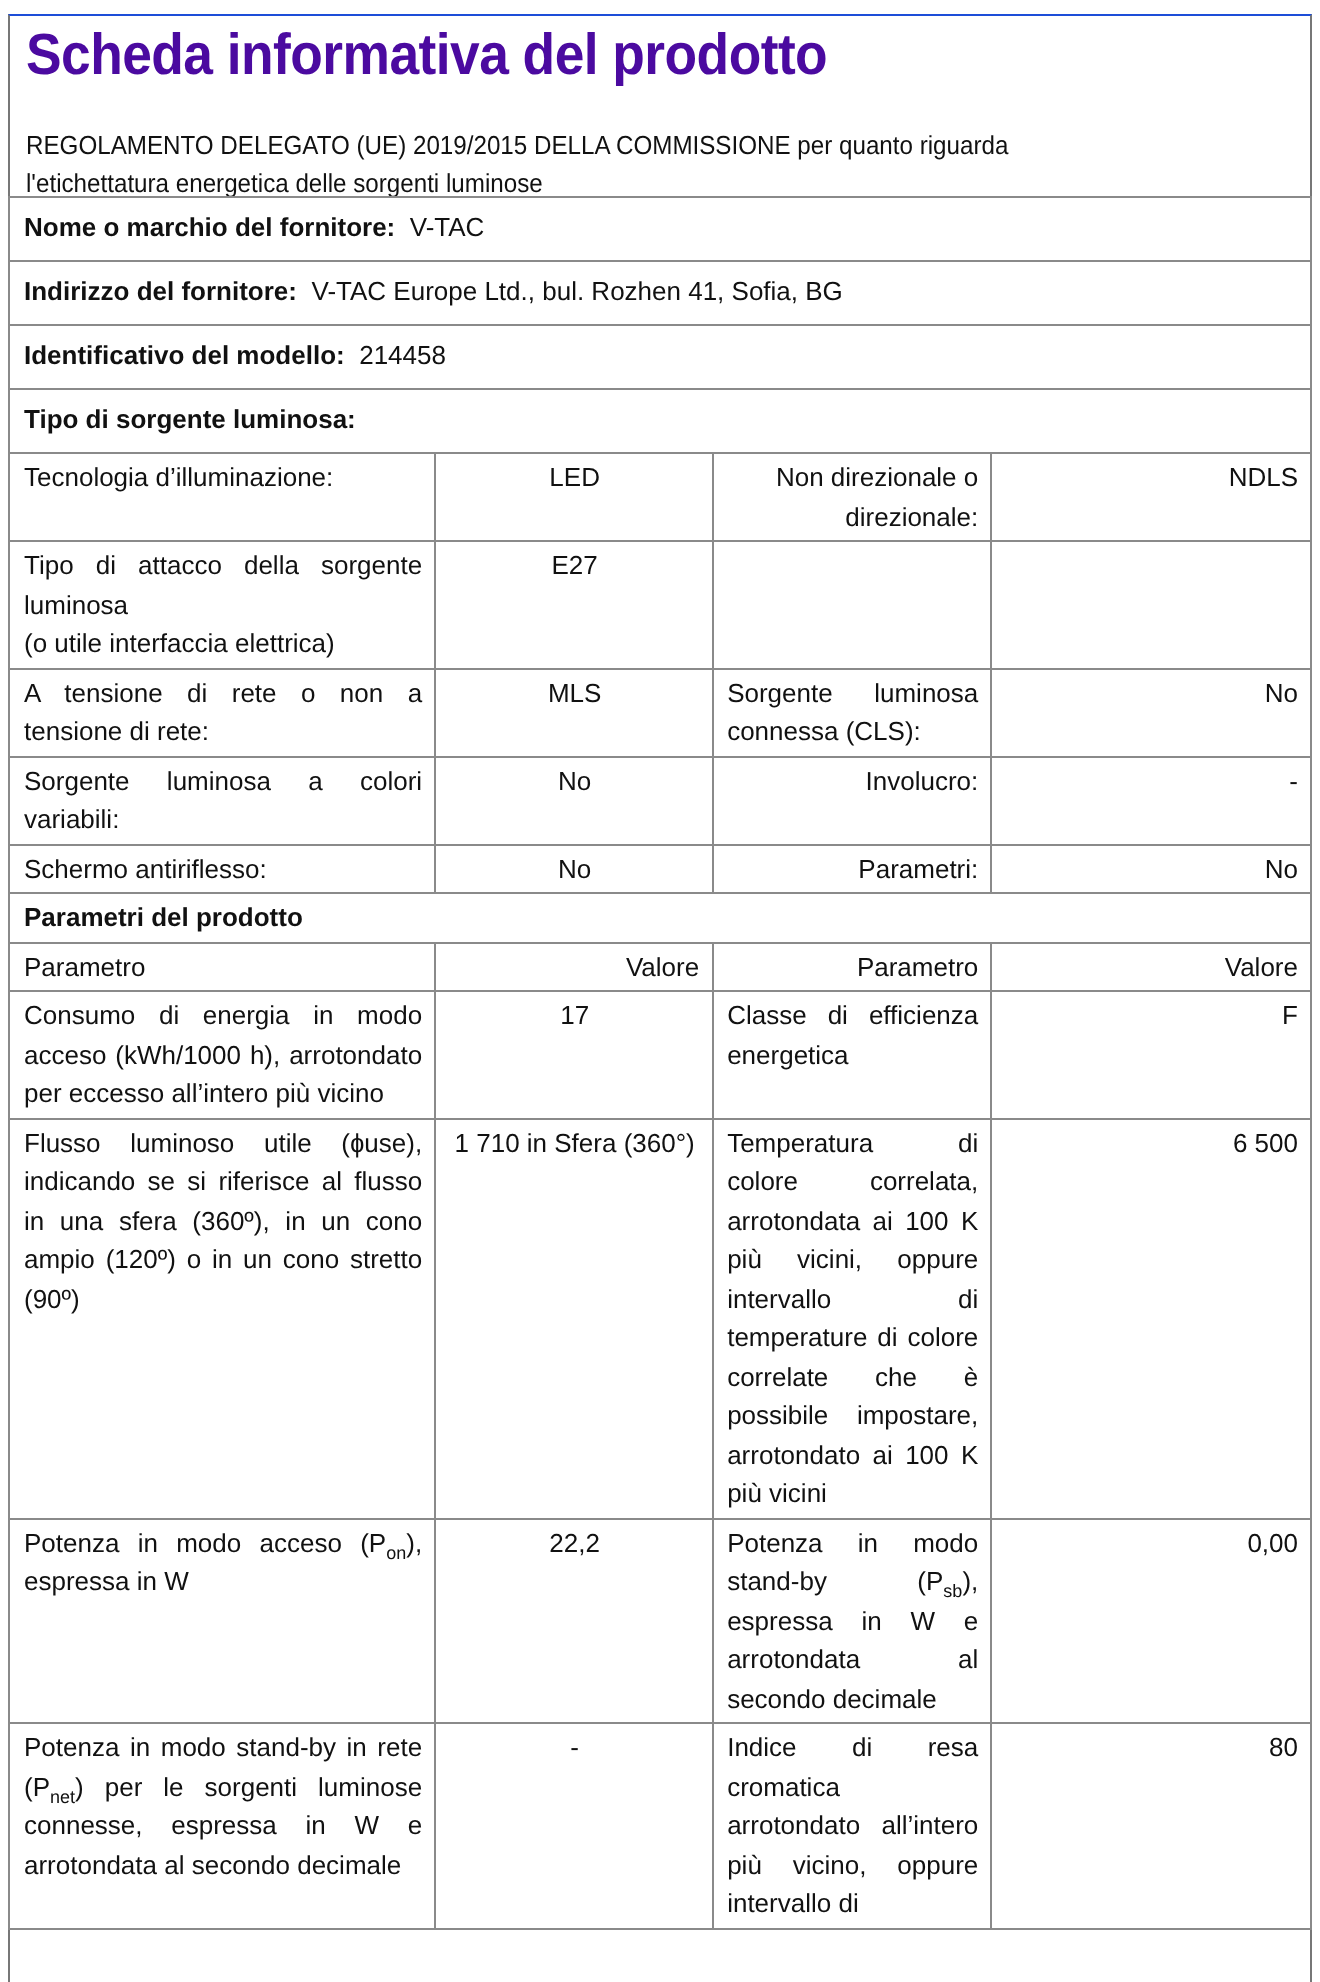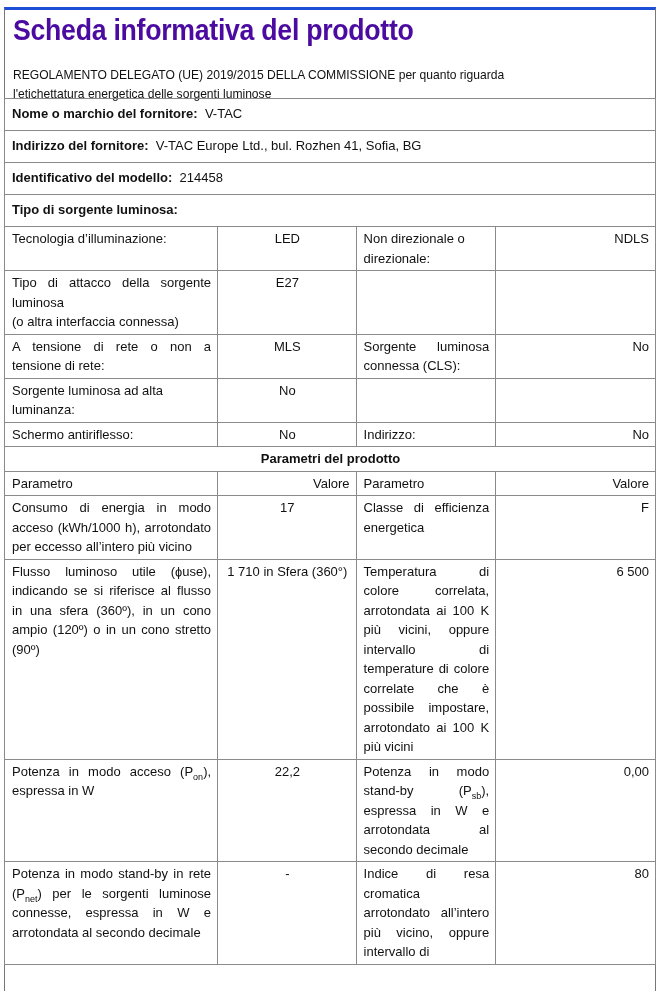--- a/index.html
+++ b/index.html
@@ -2,21 +2,21 @@
 <html><head>
 <meta charset="utf-8">
 <style>
   html, body { margin: 0; padding: 0; background: #ffffff; }
   body {
     width: 660px; height: 991px; overflow: hidden; position: relative;
     font-family: "Liberation Sans", sans-serif; color: #111; font-size: 13px;
   }
   .frame {
     position: absolute; left: 4px; top: 7px; width: 652px; height: 984px;
-    border-left: 1px solid #777; border-right: 1px solid #777; border-top: 3px solid #1d4ed8;
+    border-left: 1px solid #777; border-right: 1px solid #777; border-top: 1px solid #1d4ed8;
     box-sizing: border-box;
   }
   .title {
     position: absolute; left: 8px; top: 4px; margin: 0;
     font-size: 29px; font-weight: bold; color: #4b0aa0; letter-spacing: -0.3px;
     white-space: nowrap; transform: scaleX(0.92); transform-origin: left top;
   }
   .subtitle {
     position: absolute; left: 8px; top: 55px; width: 640px;
     font-size: 13px; line-height: 19px; white-space: nowrap;
@@ -28,24 +28,24 @@
     border-collapse: collapse; table-layout: fixed;
   }
   table.grid td {
     border: 1px solid #8a8a8a; padding: 2px 6px 2px 7px;
     vertical-align: top; font-size: 13px; line-height: 19.5px;
   }
   .full { font-weight: bold; height: 24px; padding-top: 5px !important; }
   .full .val { font-weight: normal; }
   .c1 { width: 200px; }
   .c2 { width: 130px; text-align: center; }
-  .c3 { width: 131px; }
+  .c3 { width: 131px; text-align: right; }
   .c4 { width: 150px; text-align: right; }
   .just { text-align: justify; }
-  .center-bold { text-align: center; font-weight: bold; }
+  .center-bold { font-weight: bold; }
   .plain-left { text-align: right; }
   sub { font-size: 9px; line-height: 0; }
   .cut td { border-bottom: none; }
 </style>
 </head>
 <body>
 
 <div class="frame">
   <h1 class="title">Scheda informativa del prodotto</h1>
   <div class="subtitle">
@@ -89,42 +89,42 @@
 
   <tr>
     <td class="c1">Tecnologia d’illuminazione:</td>
     <td class="c2">LED</td>
     <td class="c3">Non direzionale o direzionale:</td>
     <td class="c4">NDLS</td>
   </tr>
   <tr>
     <td class="c1 just">
       <span>Tipo di attacco della sorgente luminosa</span><br>
-      <span>(o altra interfaccia connessa)</span>
+      <span>(o utile interfaccia elettrica)</span>
     </td>
     <td class="c2">E27</td>
     <td class="c3"></td>
     <td class="c4"></td>
   </tr>
   <tr>
     <td class="c1 just">A tensione di rete o non a tensione di rete:</td>
     <td class="c2">MLS</td>
     <td class="c3 just">Sorgente luminosa connessa (CLS):</td>
     <td class="c4">No</td>
   </tr>
   <tr>
-    <td class="c1">Sorgente luminosa ad alta luminanza:</td>
+    <td class="c1 just">Sorgente luminosa a colori variabili:</td>
     <td class="c2">No</td>
-    <td class="c3"></td>
-    <td class="c4"></td>
+    <td class="c3">Involucro:</td>
+    <td class="c4">-</td>
   </tr>
   <tr>
     <td class="c1">Schermo antiriflesso:</td>
     <td class="c2">No</td>
-    <td class="c3">Indirizzo:</td>
+    <td class="c3">Parametri:</td>
     <td class="c4">No</td>
   </tr>
 
   <tr>
     <td colspan="4" class="center-bold">Parametri del prodotto</td>
   </tr>
   <tr>
     <td class="c1">Parametro</td>
     <td class="c2 plain-left">Valore</td>
     <td class="c3">Parametro</td>

